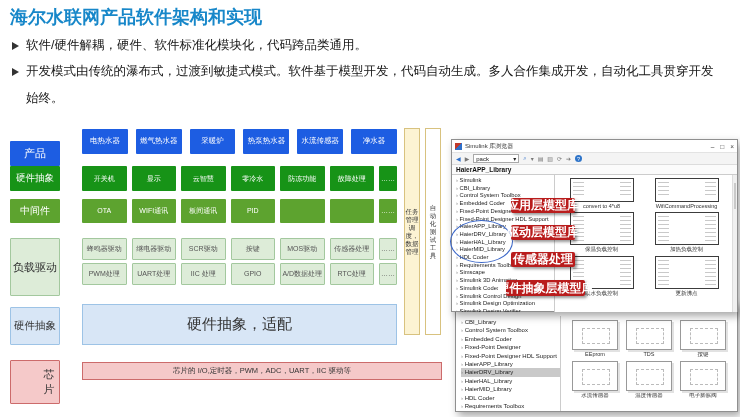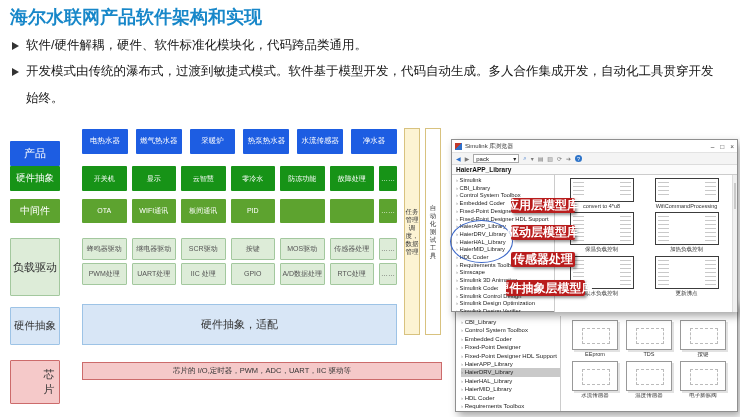--- a/index.html
+++ b/index.html
@@ -28,21 +28,21 @@
   .g6 { grid-template-columns:repeat(6,1fr); gap:8px; }
   .g7 { grid-template-columns:repeat(6,1fr) 18px; gap:5px; }
   .cell { display:flex; align-items:center; justify-content:center; text-align:center;
     font-size:7px; line-height:1.1; border-radius:1px; overflow:hidden; }
   .cell.blue   { background:#1d5de2; color:#fff; font-size:7.5px; }
   .cell.dgreen { background:#179317; color:#fff; }
   .cell.mgreen { background:#5da32f; color:#fff; }
   .cell.lgreen { background:#ddecd8; border:1px solid #a3c89e; color:#555; }
   .wide { position:absolute; display:flex; align-items:center; justify-content:center;
     text-align:center; color:#333; }
-  .wide.hal  { background:#d8e6f6; border:1px solid #9dc3e6; font-size:11px; }
+  .wide.hal  { background:#d8e6f6; border:1px solid #9dc3e6; font-size:15px; }
   .wide.chip { background:#f5c9c9; border:1px solid #cc6b6b; font-size:7.5px; }
 
   .vbar { position:absolute; top:128px; height:207px; width:16px; padding:0 2px;
     display:flex; align-items:center; justify-content:center; text-align:center;
     font-size:6.5px; line-height:8px; color:#333; word-break:break-all; }
   .vbar.cream { background:#fcf3d3; border:1px solid #d8c27f; left:404px; }
   .vbar.white { background:#fff;     border:1px solid #d8c27f; left:425px; }
 
   
   .win { position:absolute; background:#fff; border:1px solid #8f8f8f;

